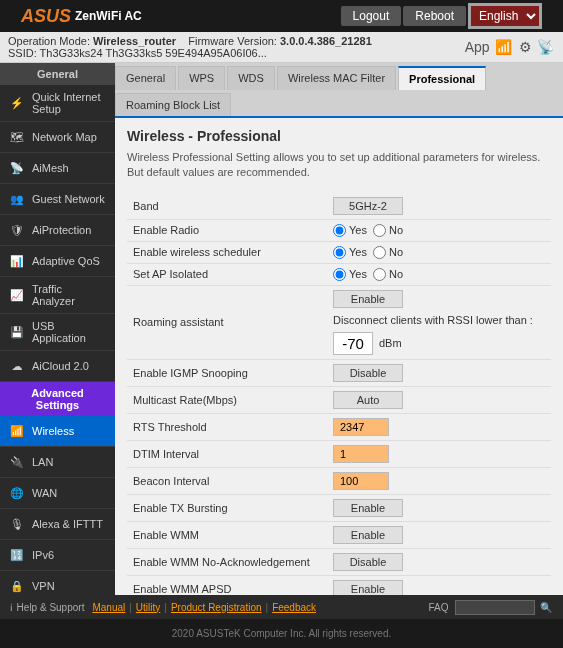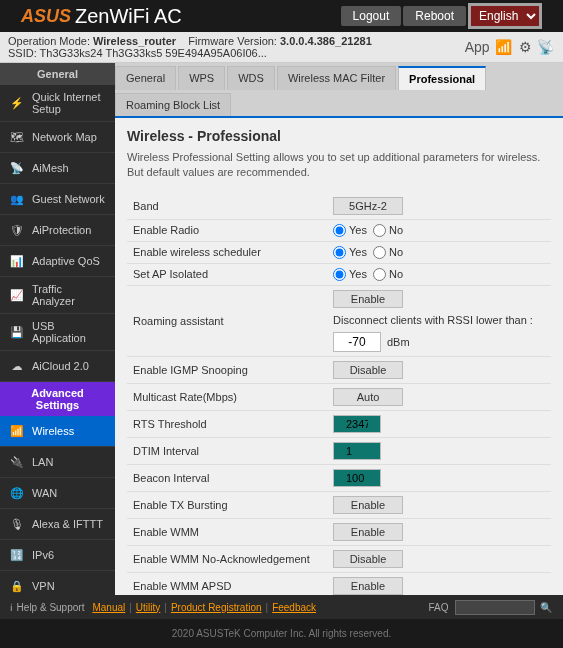--- a/index.html
+++ b/index.html
@@ -2,21 +2,21 @@
 <html><head>
   <meta charset="utf-8">
   <style>
     * { box-sizing: border-box; margin: 0; padding: 0; }
     body { font-family: Arial, sans-serif; font-size: 12px; background: #1a1a1a; color: #333; width: 563px; height: 648px; overflow: hidden; }
 
     
     .top-bar { background: #1a1a1a; display: flex; align-items: center; justify-content: space-between; padding: 4px 21px; height: 32px; }
     .brand { color: #e87c22; font-size: 18px; font-weight: bold; display: flex; align-items: center; gap: 4px; }
     .brand-asus { color: #e87c22; font-style: italic; font-weight: 900; }
-    .brand-product { color: #fff; font-size: 20px; font-weight: normal; }
+    .brand-product { color: #fff; font-size: 12px; font-weight: bold; }
     .top-nav { display: flex; gap: 2px; align-items: center; }
     .top-nav button { background: #555; color: #fff; border: none; padding: 3px 12px; cursor: pointer; font-size: 12px; border-radius: 2px; }
     .lang-select { background: #7f1d1d; color: #fff; border: 3px solid #a3a3a3; padding: 2px 4px; font-size: 12px; }
 
     
     .info-bar { background: #e8e8e8; padding: 3px 8px; font-size: 11px; color: #333; display: flex; justify-content: space-between; align-items: center; border-bottom: 1px solid #ccc; }
     .info-icons { display: flex; gap: 6px; align-items: center; }
     .info-icon { color: #555; font-size: 14px; cursor: pointer; }
 
     
@@ -44,23 +44,23 @@
     .page-desc { font-size: 11px; color: #555; margin-bottom: 12px; line-height: 1.4; }
 
     
     .settings-table { width: 100%; border-collapse: collapse; }
     .settings-table tr { border-bottom: 1px solid #ddd; }
     .settings-table td { padding: 4px 6px; vertical-align: middle; font-size: 11px; }
     .settings-table td:first-child { color: #333; width: 200px; }
     .setting-control { display: flex; align-items: center; gap: 6px; }
     .radio-label { display: flex; align-items: center; gap: 3px; cursor: pointer; }
     .dropdown-btn { background: #e0e0e0; border: 1px solid #bbb; padding: 2px 8px; font-size: 11px; min-width: 70px; cursor: pointer; color: #333; }
-    .text-input { background: #0f766e; border: 1px solid #bbb; padding: 2px 12px; font-size: 11px; width: 48px; }
+    .text-input { background: #fdba74; border: 1px solid #bbb; padding: 2px 6px; font-size: 11px; width: 56px; }
     .roaming-row { display: flex; align-items: center; gap: 6px; flex-wrap: wrap; }
-    .rssi-input { width: 48px; background: #fff; border: 1px solid #bbb; padding: 2px 4px; font-size: 12px; text-align: center; }
+    .rssi-input { width: 40px; background: #fff; border: 1px solid #bbb; padding: 2px 4px; font-size: 15px; text-align: center; }
 
     
     .footer { background: #2a2a2a; color: #aaa; font-size: 10px; padding: 3px 10px; display: flex; justify-content: space-between; align-items: center; height: 24px; }
     .footer-left { display: flex; align-items: center; gap: 4px; }
     .footer-link { color: #f90; text-decoration: underline; cursor: pointer; }
     .footer-sep { color: #666; }
     .footer-right { display: flex; align-items: center; gap: 6px; }
     .footer-search { background: #444; border: 1px solid #666; color: #fff; padding: 1px 4px; font-size: 10px; width: 80px; }
     .footer-copyright { background: #1a1a1a; color: #777; font-size: 10px; text-align: center; padding: 14px; height: 18px; display: flex; align-items: center; justify-content: center; }
   </style>

